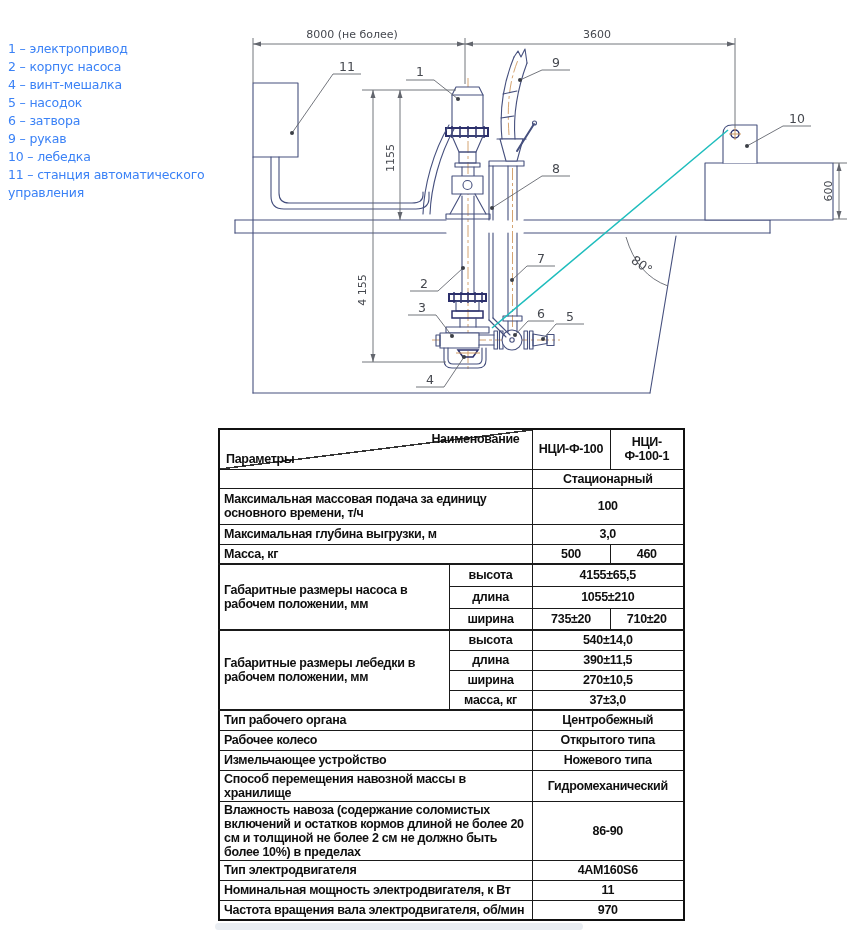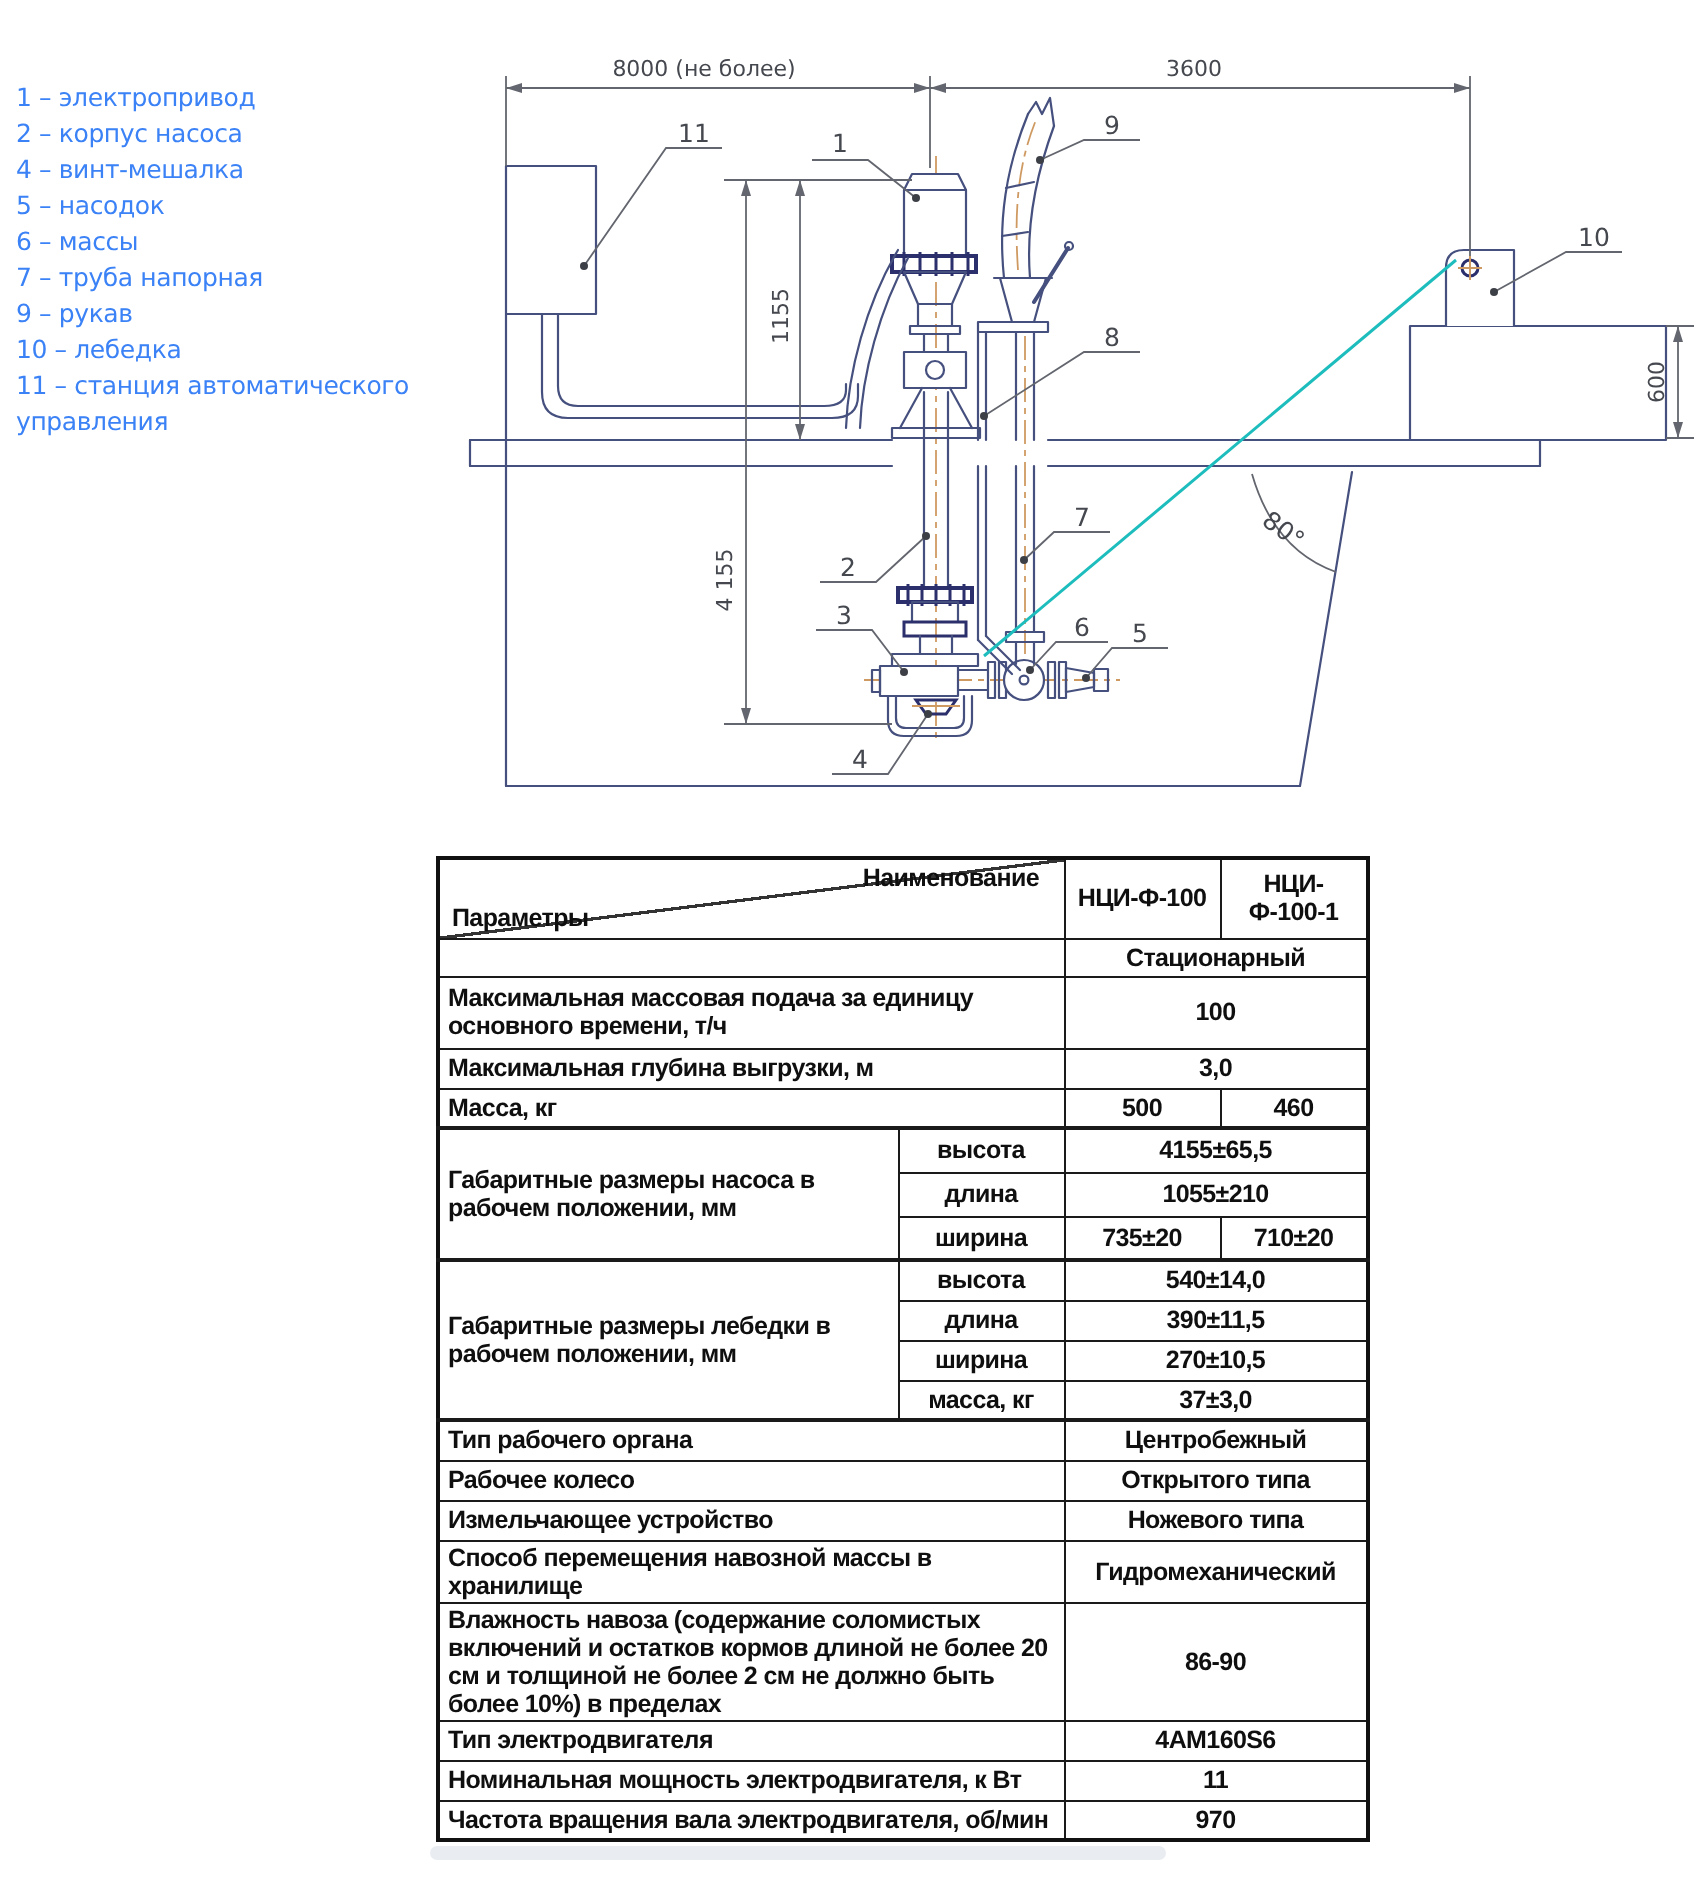--- a/index.html
+++ b/index.html
@@ -46,22 +46,21 @@
   .shadow-strip{position:absolute;left:215px;top:923px;width:368px;height:7px;background:#e9edf2;border-radius:4px;}
 </style>
 </head>
 <body>
 
 <div class="legend">
   <div class="legend-item"><span>1</span> <span>–</span> <span>электропривод</span></div>
   <div class="legend-item"><span>2</span> <span>–</span> <span>корпус насоса</span></div>
   <div class="legend-item"><span>4</span> <span>–</span> <span>винт-мешалка</span></div>
   <div class="legend-item"><span>5</span> <span>–</span> <span>насодок</span></div>
-  <div class="legend-item"><span>6</span> <span>–</span> <span>массы</span></div>
-  <div class="legend-item"><span>7</span> <span>–</span> <span>труба напорная</span></div>
+  <div class="legend-item"><span>6</span> <span>–</span> <span>затвора</span></div>
   <div class="legend-item"><span>9</span> <span>–</span> <span>рукав</span></div>
   <div class="legend-item"><span>10</span> <span>–</span> <span>лебедка</span></div>
   <div class="legend-item"><span>11</span> <span>–</span> <span>станция автоматического управления</span></div>
 </div>
 
 <svg class="drawing" viewBox="0 0 850 425">
 
   <g>
     <path class="cl" d="M468,78 V372"></path>
     <path class="cl" d="M512.5,168 V336"></path>

